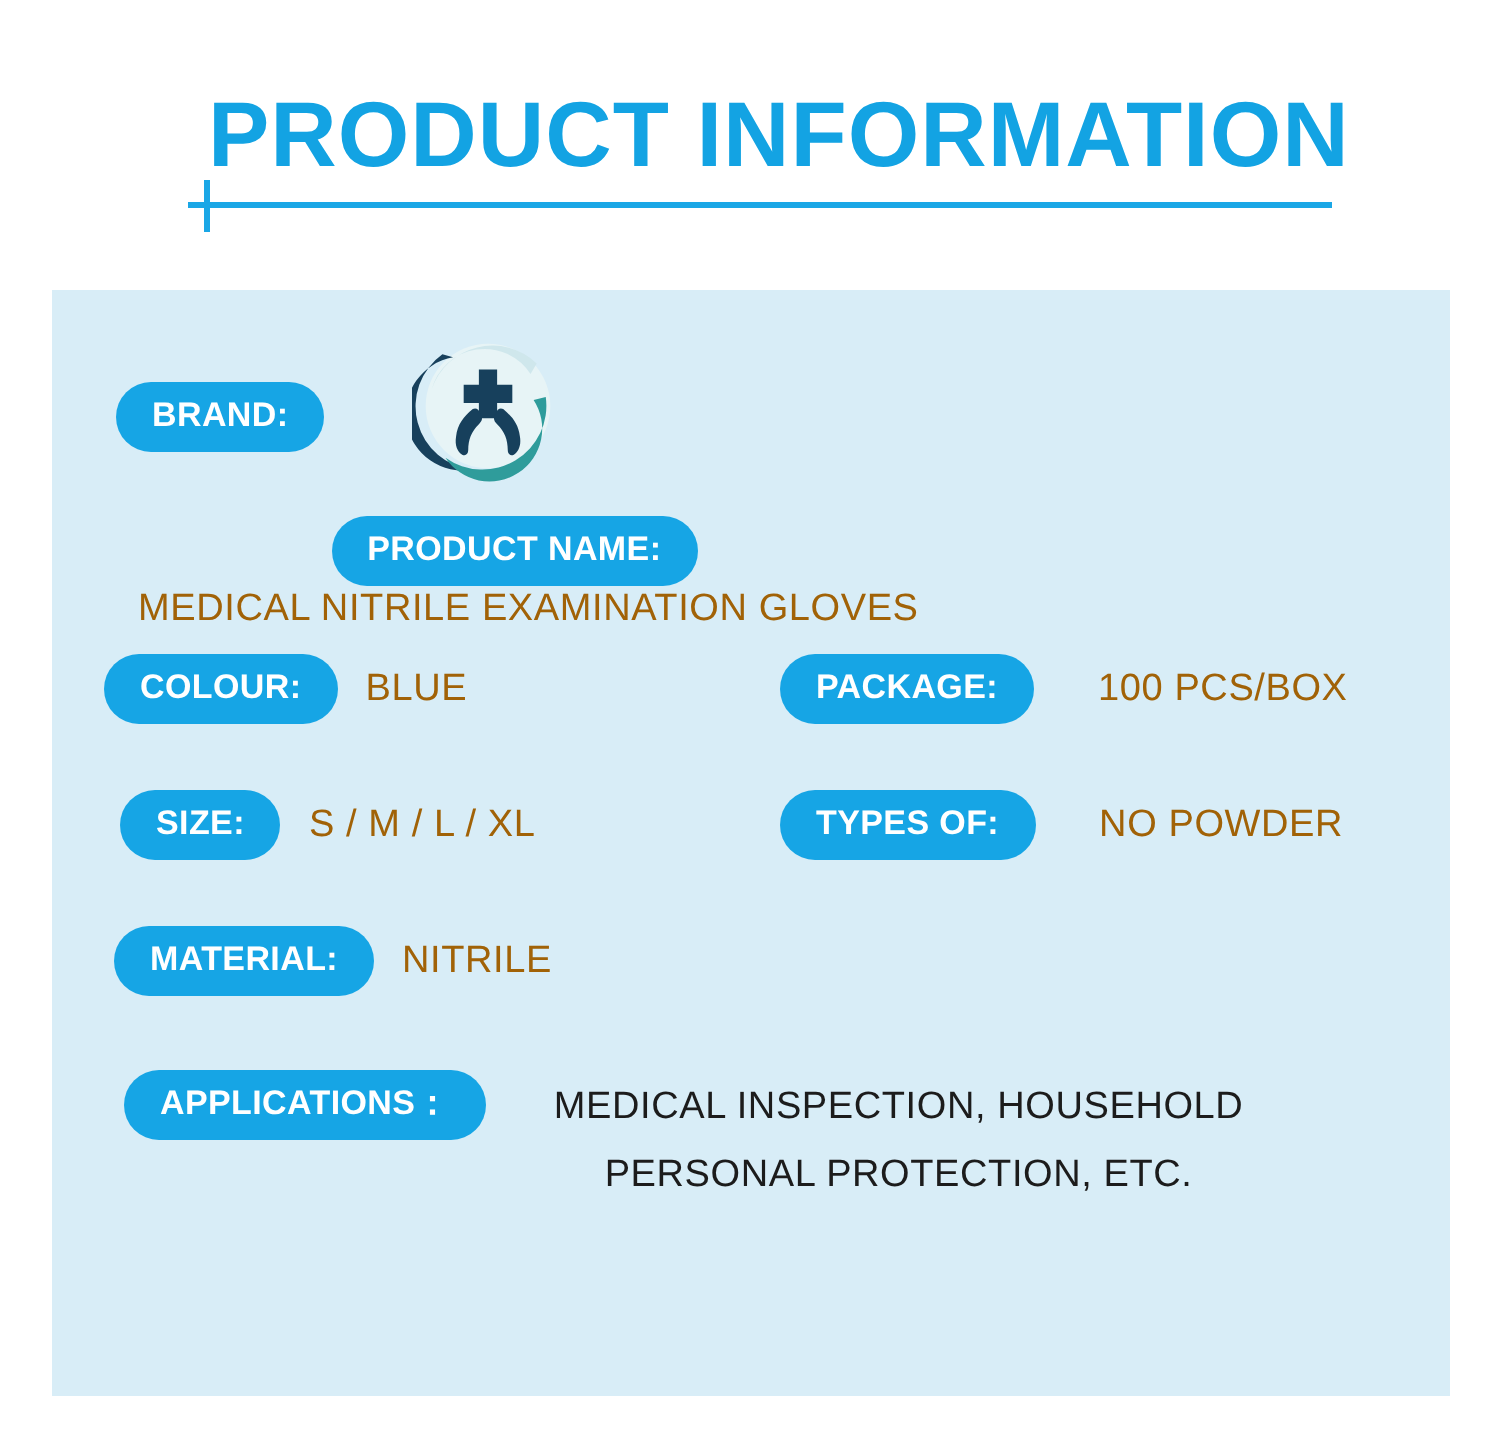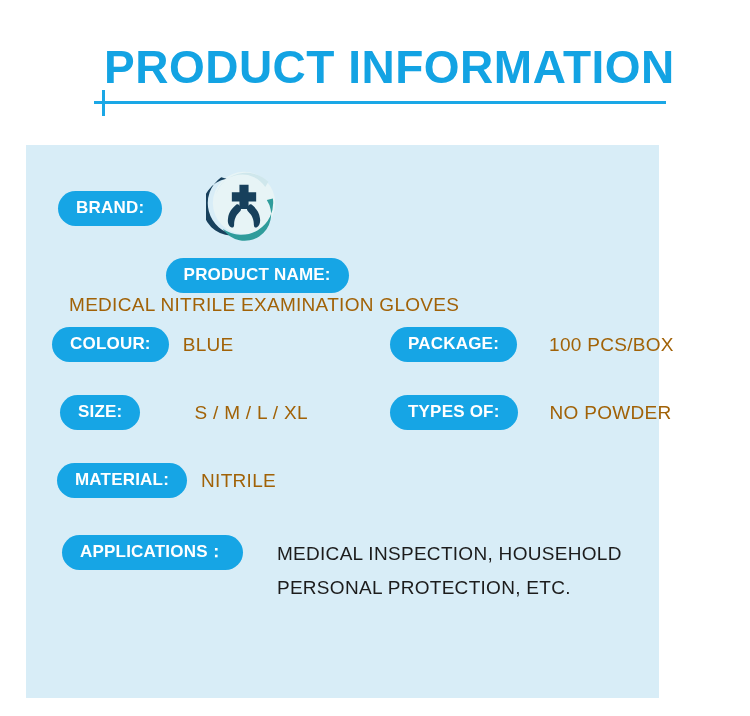--- a/index.html
+++ b/index.html
@@ -49,21 +49,21 @@
     width: 3px;
     height: 26px;
     background: #1AA7E6;
   }
 
   
   .panel {
     position: absolute;
     left: 26px;
     top: 145px;
-    width: 633px;
+    width: 699px;
     height: 553px;
     background: #d8edf7;
   }
 
   .row {
     position: absolute;
     display: flex;
     align-items: center;
   }
 
@@ -86,41 +86,42 @@
     letter-spacing: 0.3px;
     white-space: nowrap;
     line-height: 24px;
   }
 
   
   .row-brand      { left: 32px;  top: 46px; }
   .row-prodname   { left: 29px;  top: 113px; flex-direction: column; }
   .row-colour     { left: 26px;  top: 182px; text-align: center; }
   .row-package    { left: 364px; top: 182px; }
-  .row-size       { left: 34px;  top: 250px; gap: 40px; }
+  .row-size       { left: 34px;  top: 250px; }
   .row-types      { left: 364px; top: 250px; }
   .row-material   { left: 31px;  top: 318px; }
   .row-apps       { left: 36px;  top: 390px; align-items: flex-start; gap: 18px; }
 
   .row-brand .value,
   .row-prodname .value,
   .row-colour .value,
   .row-package .value,
   .row-size .value,
   .row-types .value,
   .row-material .value { margin-left: 14px; }
 
   .row-package .value,
   .row-types .value { margin-left: 32px; }
 
   .apps-text {
     margin-left: 16px;
     color: #1c1c1c;
     font-size: 19px;
     letter-spacing: 0.3px;
+    text-align: center;
     line-height: 34px;
     padding-top: 2px;
   }
   .apps-text div { white-space: nowrap; }
 
   
   .logo {
     position: absolute;
     left: 180px;
     top: 20px;

